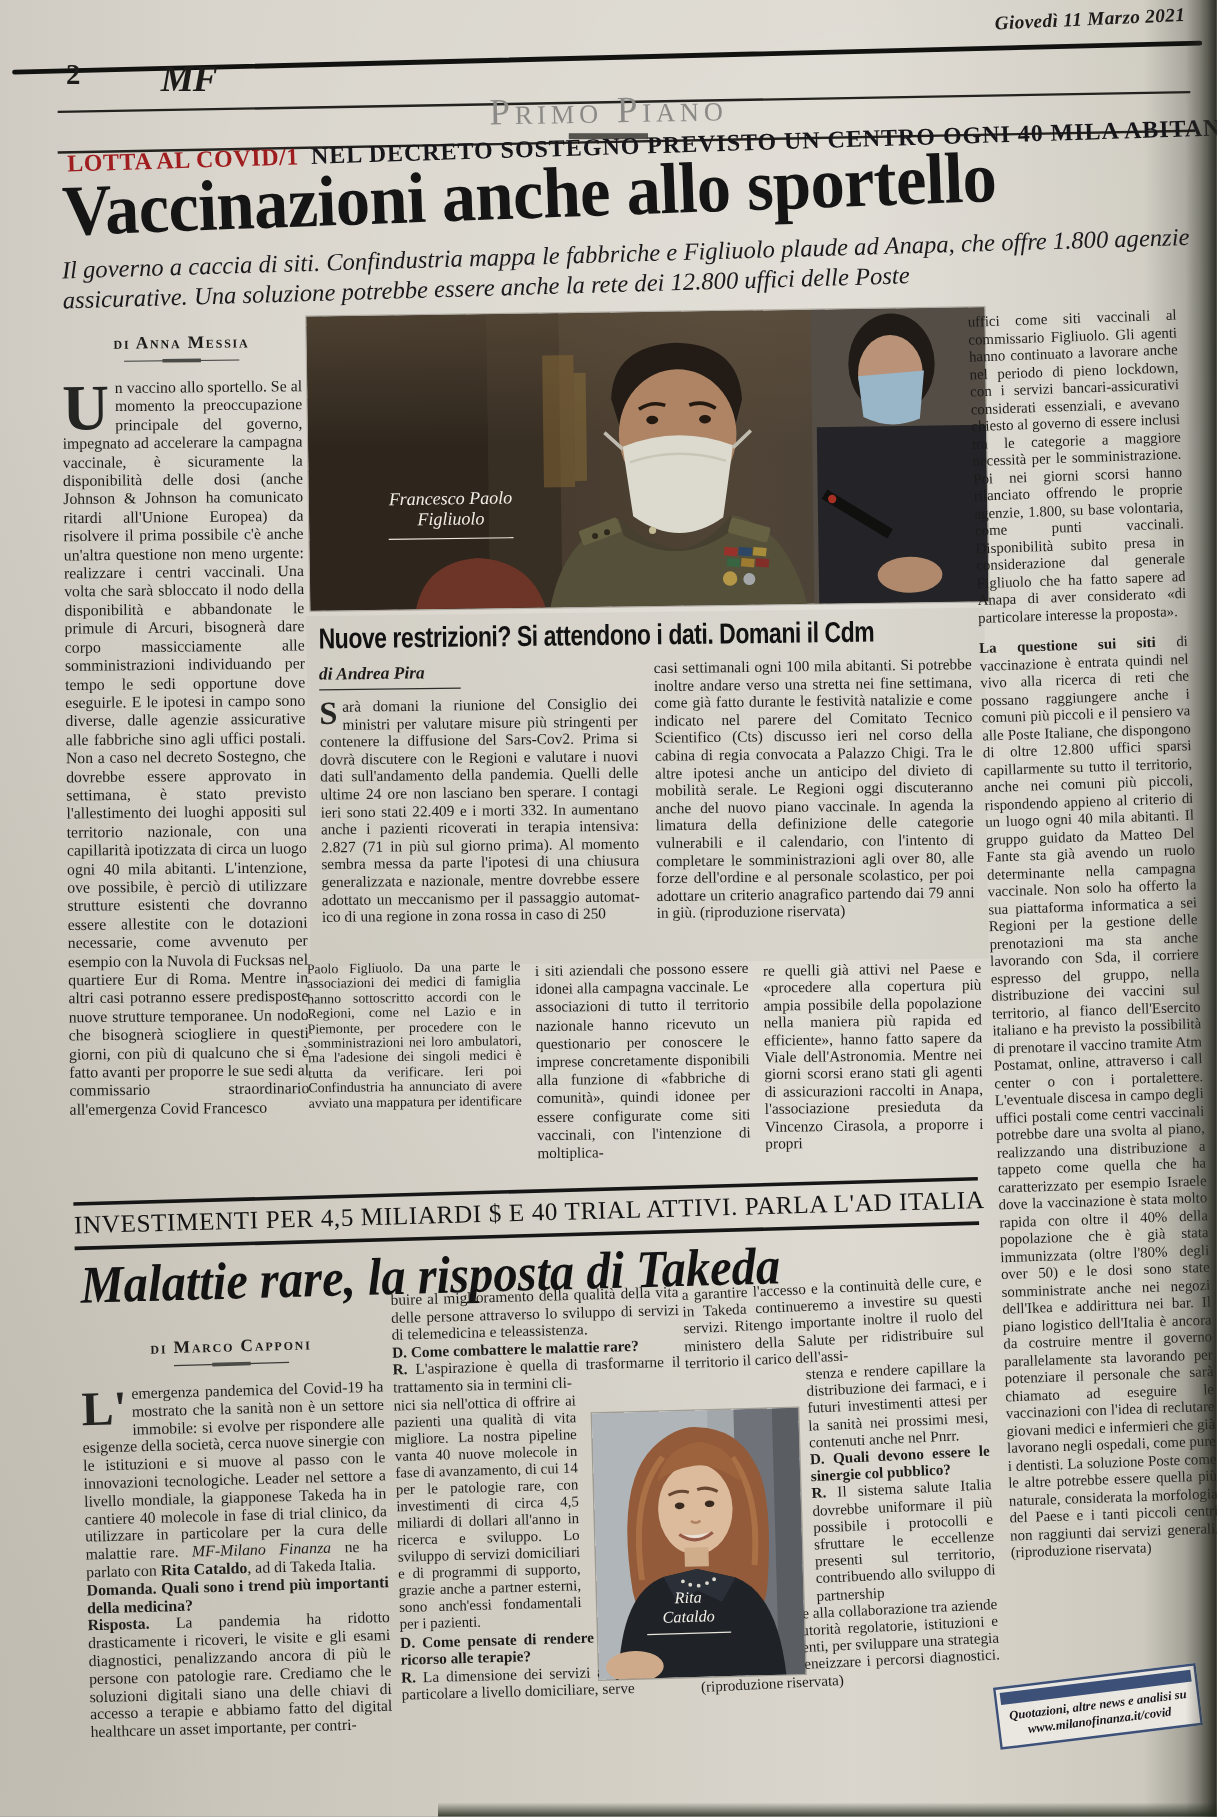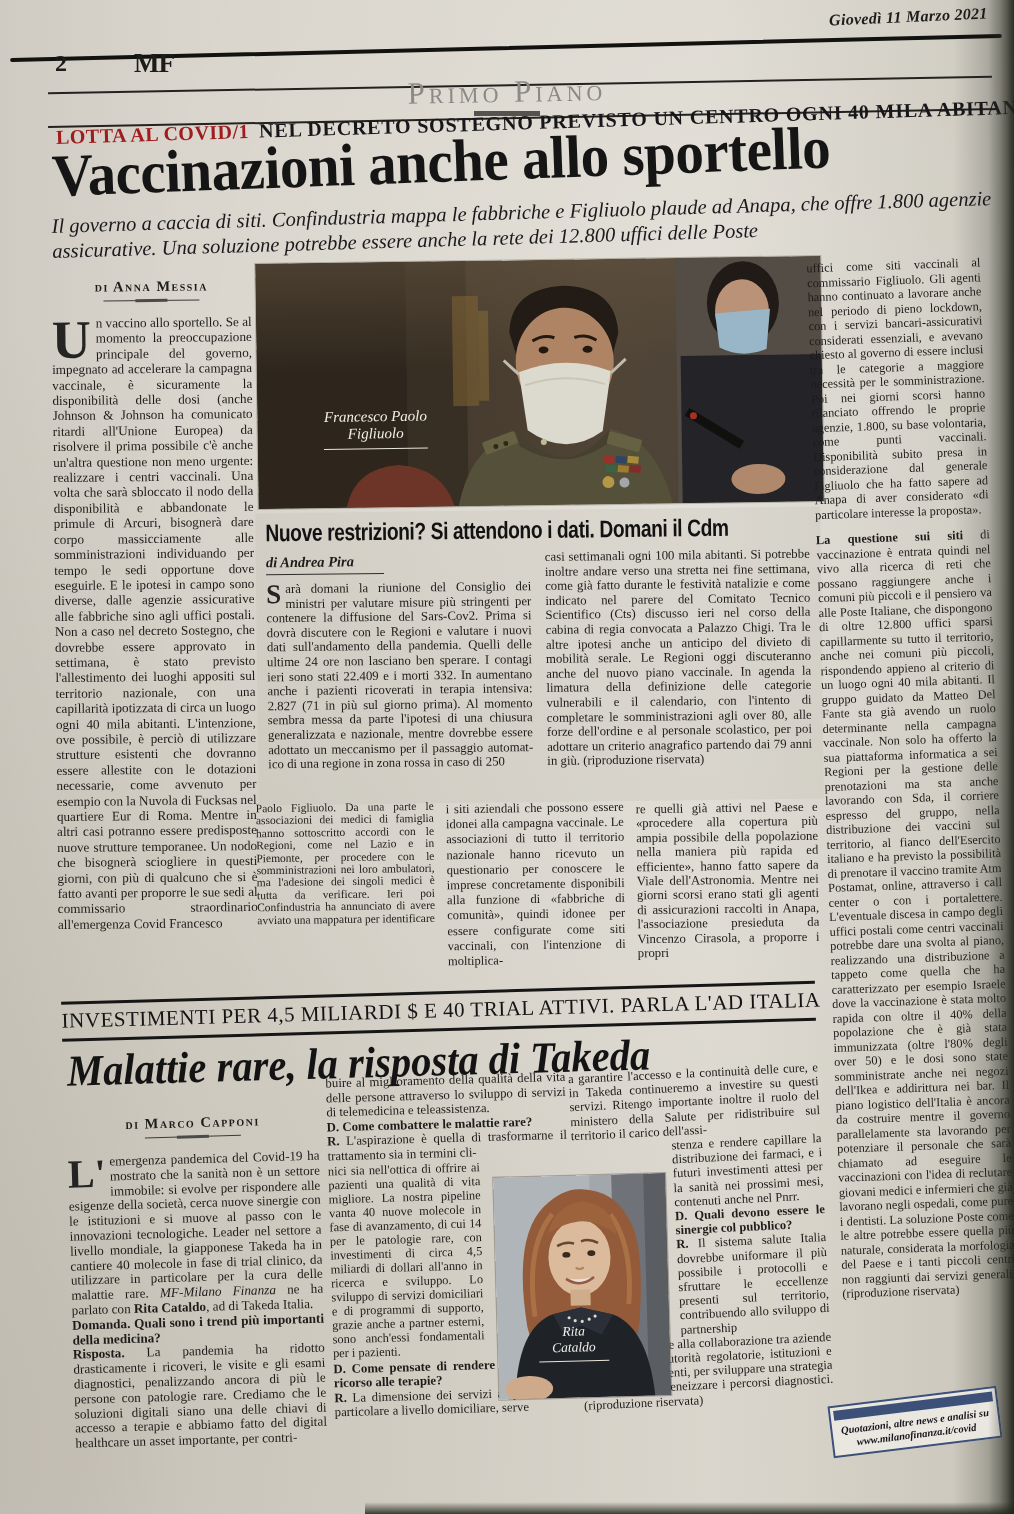--- a/index.html
+++ b/index.html
@@ -12,21 +12,21 @@
       linear-gradient(to right,#cfcbc2 0%,#d9d5cc 18%,#dcd8cf 70%,#cdc9be 94%,#96948a 98.6%,#4e4d44 100%),
       #d6d2c9;
   }
   p { margin:0; }
   .just { text-align:justify; hyphens:auto; }
 
   
   .hdr-date { position:absolute; right:26px; top:8px; font-size:16px; font-weight:bold; font-style:italic; transform:rotate(-2.6deg); letter-spacing:.3px; }
   .rule-thick { position:absolute; left:10px; top:46px; width:992px; height:4px; background:#121210; transform:rotate(-1.4deg); border-radius:2px; }
   .pageno { position:absolute; left:55px; top:50px; font-size:24px; font-weight:bold; }
-  .mflogo { position:absolute; left:134px; top:48px; font-size:27px; font-weight:bold; letter-spacing:-1px; }
+  .mflogo { position:absolute; left:134px; top:48px; font-size:31px; font-weight:bold; letter-spacing:-1px;font-style:italic; }
   .rule-thin1 { position:absolute; left:48px; top:84px; width:944px; height:2px; background:#23221e; transform:rotate(-1deg); }
   .section { position:absolute; left:0; top:74px; width:1014px; text-align:center; font-size:31px; color:#8b8a87; font-variant:small-caps; letter-spacing:4px; transform:rotate(-1deg); }
   .section-ul { position:absolute; left:50%; top:111px; width:66px; height:5px; background:#55534d; transform:translateX(-50%); }
   .rule-thin2 { position:absolute; left:48px; top:117px; width:948px; height:2px; background:#23221e; transform:rotate(-1.1deg); }
   .kickrow { position:absolute; left:56px; top:126px; width:945px; white-space:nowrap; transform:rotate(-1.8deg); transform-origin:left center; }
   .tag { font-weight:bold; font-size:20px; color:#a01d1f; letter-spacing:.5px; margin-right:10px; }
   .kick { font-size:20px; font-weight:600; letter-spacing:.8px; color:#17161a; }
   .headline { position:absolute; left:52px; top:142px; margin:0; font-size:60px; font-weight:700; white-space:nowrap; letter-spacing:-.5px; transform:rotate(-2.1deg) scaleX(.95); transform-origin:left center; color:#151515; }
   .deck { position:absolute; left:52px; top:214px; width:952px; font-style:italic; font-size:20.5px; line-height:25px; transform:rotate(-1.7deg); transform-origin:left center; color:#1a191c; }
 

